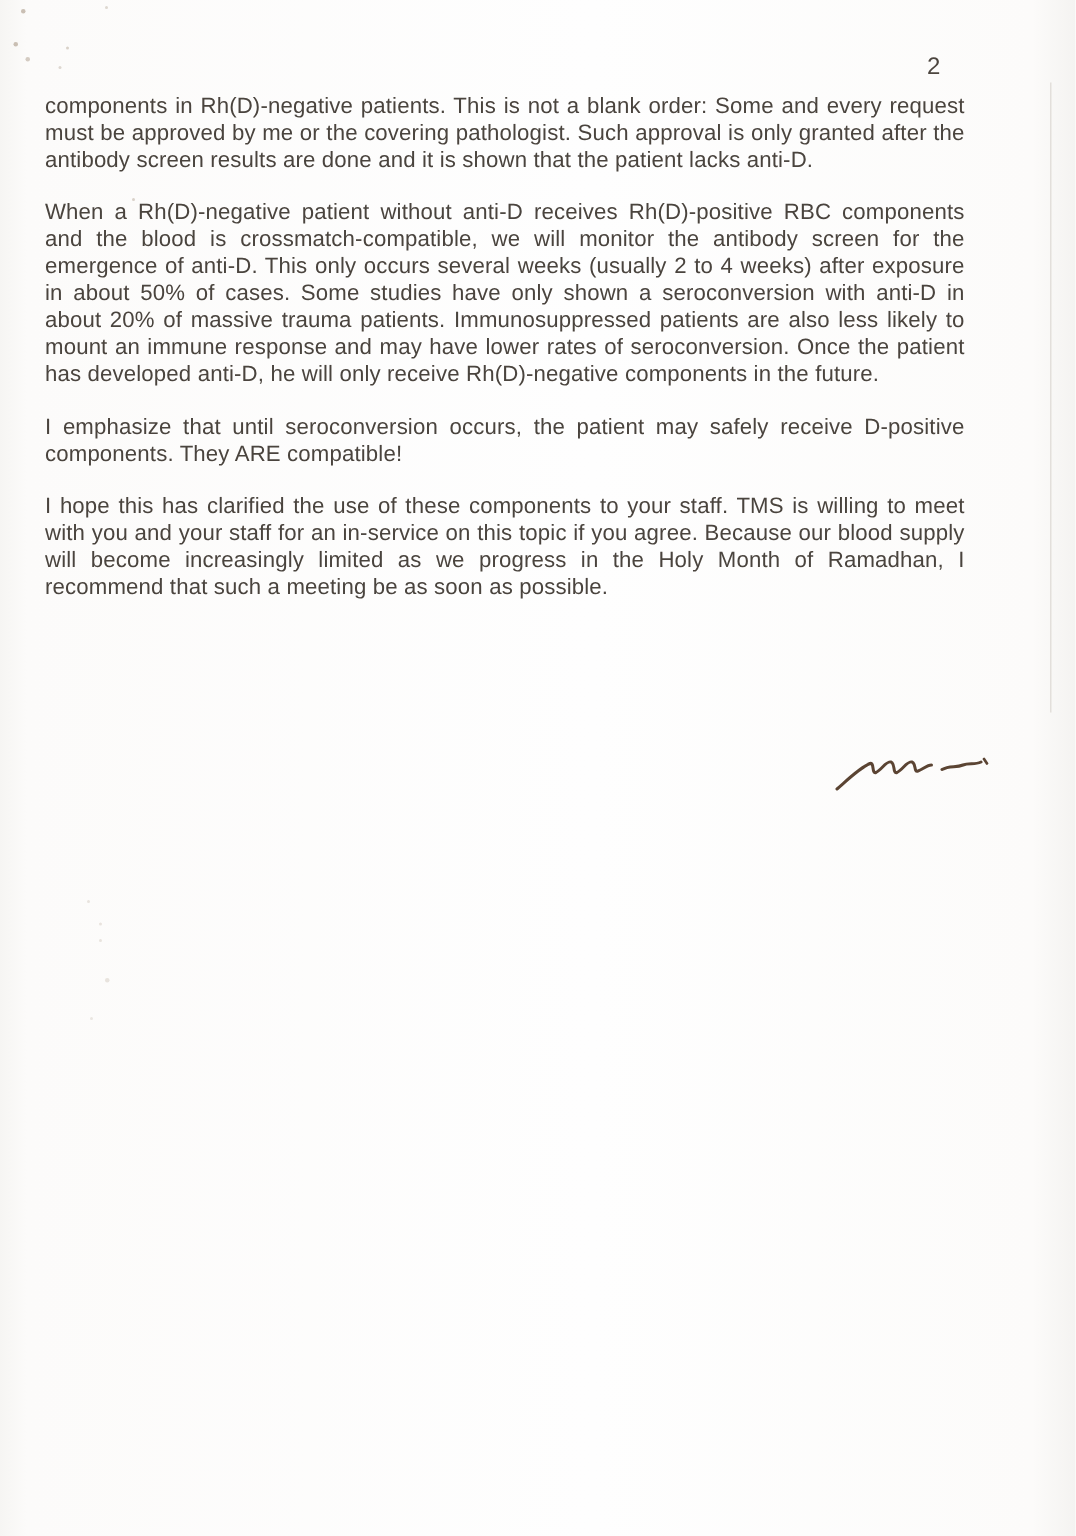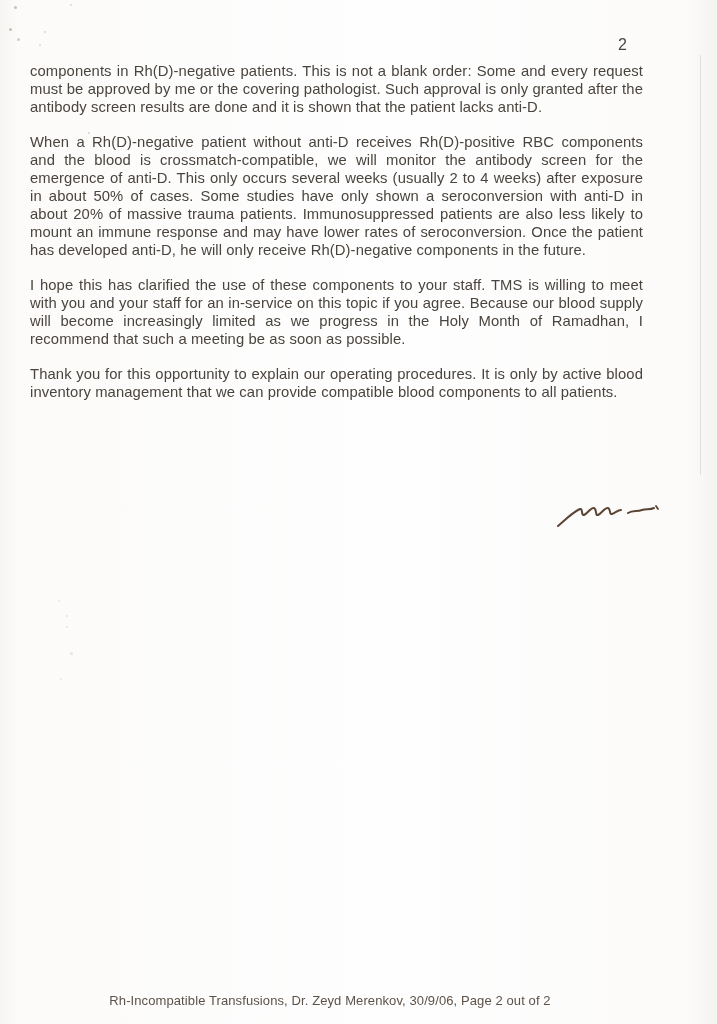--- a/index.html
+++ b/index.html
@@ -104,25 +104,24 @@
   <div class="speckle s11"></div>
   <div class="speckle s12"></div>
 
   <div class="edge-line"></div>
 
   <div class="page-number">2</div>
 
   <div class="letter-body">
     <p>components in Rh(D)-negative patients.  This is not a blank order:  Some and every request must be approved by me or the covering pathologist.  Such approval is only granted after the antibody screen results are done and it is shown that the patient lacks anti-D.</p>
     <p>When a Rh(D)-negative patient without anti-D receives Rh(D)-positive RBC components and the blood is crossmatch-compatible, we will monitor the antibody screen for the emergence of anti-D.  This only occurs several weeks (usually 2 to 4 weeks) after exposure in about 50% of cases.  Some studies have only shown a seroconversion with anti-D in about 20% of massive trauma patients.  Immunosuppressed patients are also less likely to mount an immune response and may have lower rates of seroconversion.  Once the patient has developed anti-D, he will only receive Rh(D)-negative components in the future.</p>
+    <p>I emphasize that until seroconversion occurs, the patient may safely receive D-positive components.  They ARE compatible!</p>
     <p>I hope this has clarified the use of these components to your staff.  TMS is willing to meet with you and your staff for an in-service on this topic if you agree.  Because our blood supply will become increasingly limited as we progress in the Holy Month of Ramadhan, I recommend that such a meeting be as soon as possible.</p>
-    <p>Thank you for this opportunity to explain our operating procedures.  It is only by active blood inventory management that we can provide compatible blood components to all patients.</p>
   </div>
 
   <svg class="signature" viewBox="0 0 108 32" aria-hidden="true">
     <path d="M3 27 C 11 20, 18 13, 25 10 C 28 9, 26 17, 29 16 C 33 14, 36 8, 39 9 C 42 10, 40 17, 43 16 C 47 14, 50 8, 53 9 C 56 10, 54 16, 57 15 C 60 14, 63 11, 66 11" fill="none" stroke="#5b4433" stroke-width="2" stroke-linecap="round"></path>
     <path d="M73 14 C 78 11, 82 13, 87 11 C 91 9.5, 95 11, 99 9" fill="none" stroke="#5b4433" stroke-width="2" stroke-linecap="round"></path>
     <path d="M101 7 L 103 10" fill="none" stroke="#5b4433" stroke-width="1.8" stroke-linecap="round"></path>
   </svg>
 
-  <div class="footer-line">Rh-Incompatible Transfusions, Dr. Zeyd Merenkov, 30/9/06, Page 2 out of 2</div>
 
 </div>
 
 </body></html>

